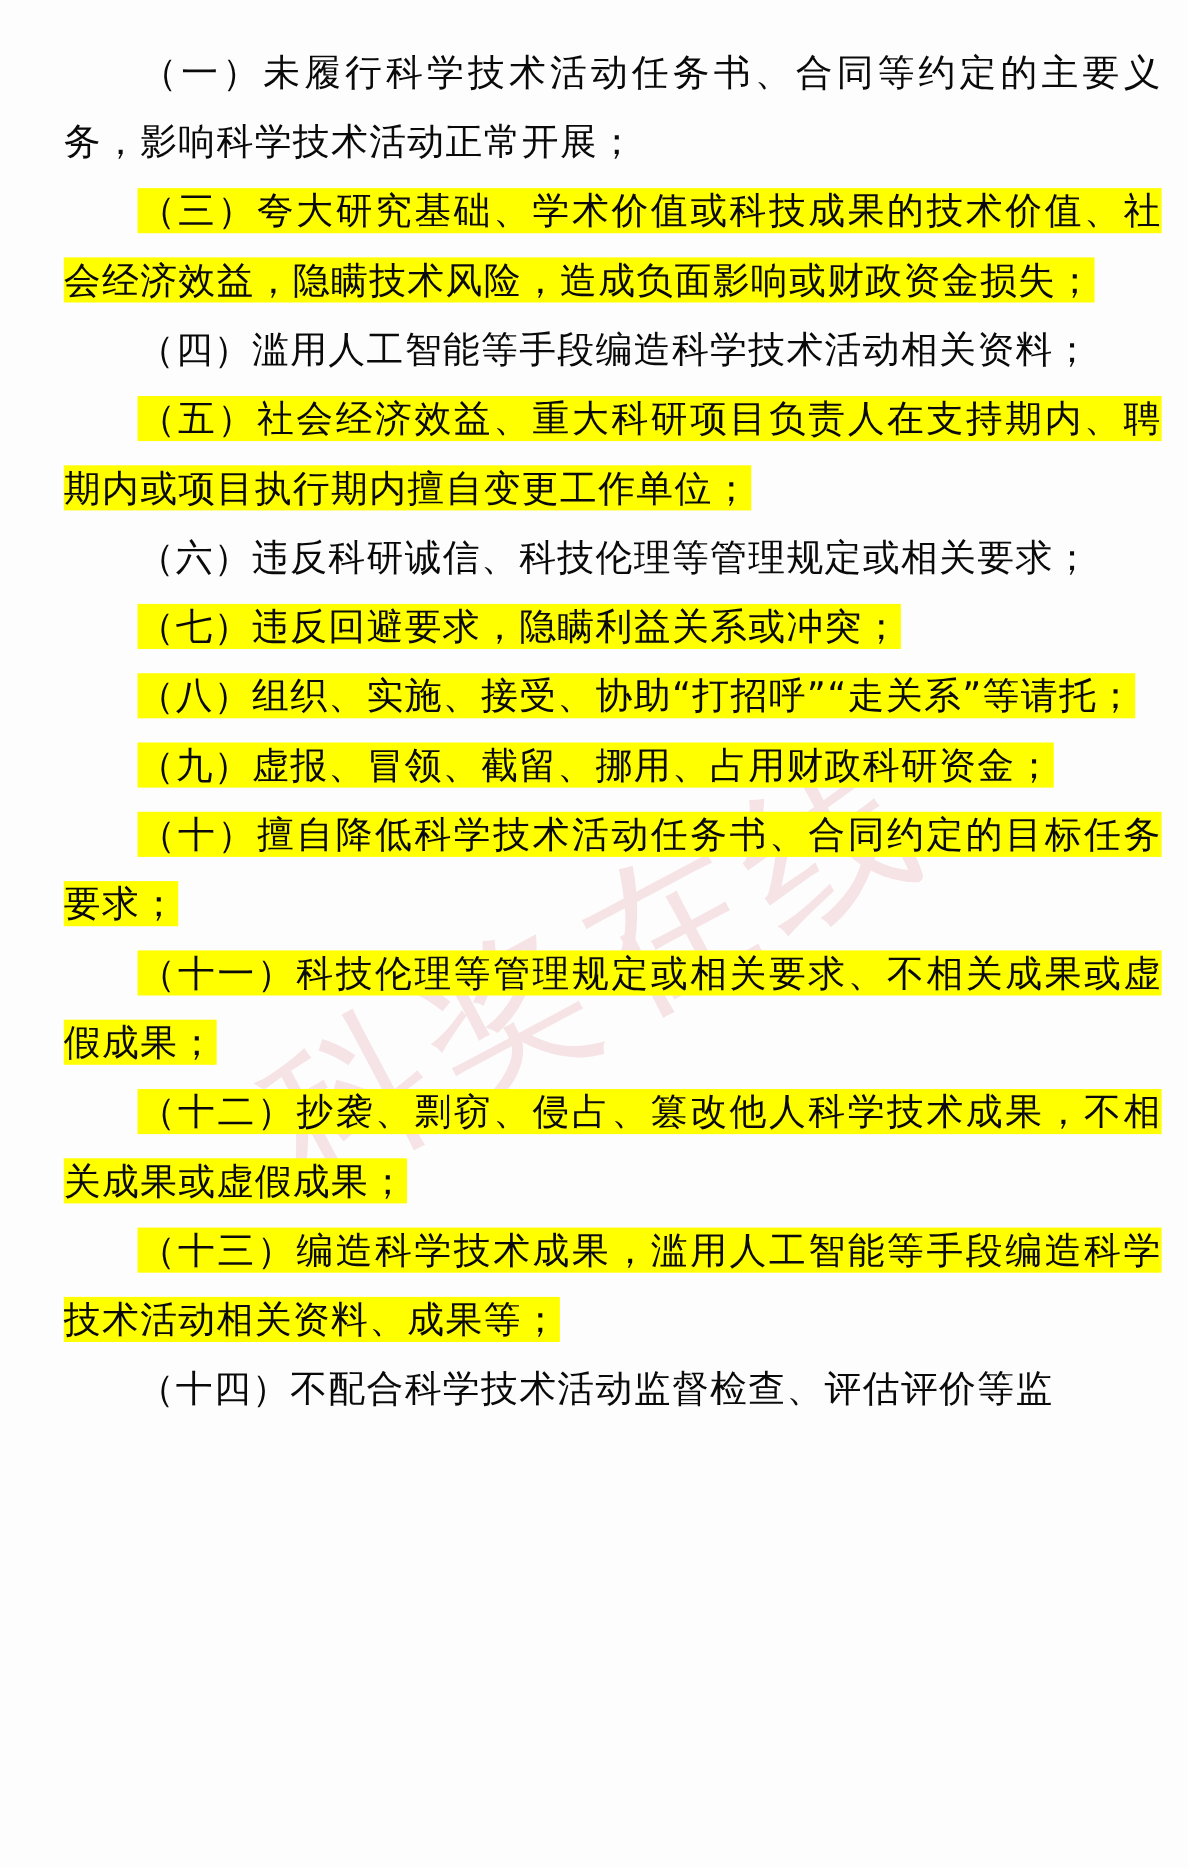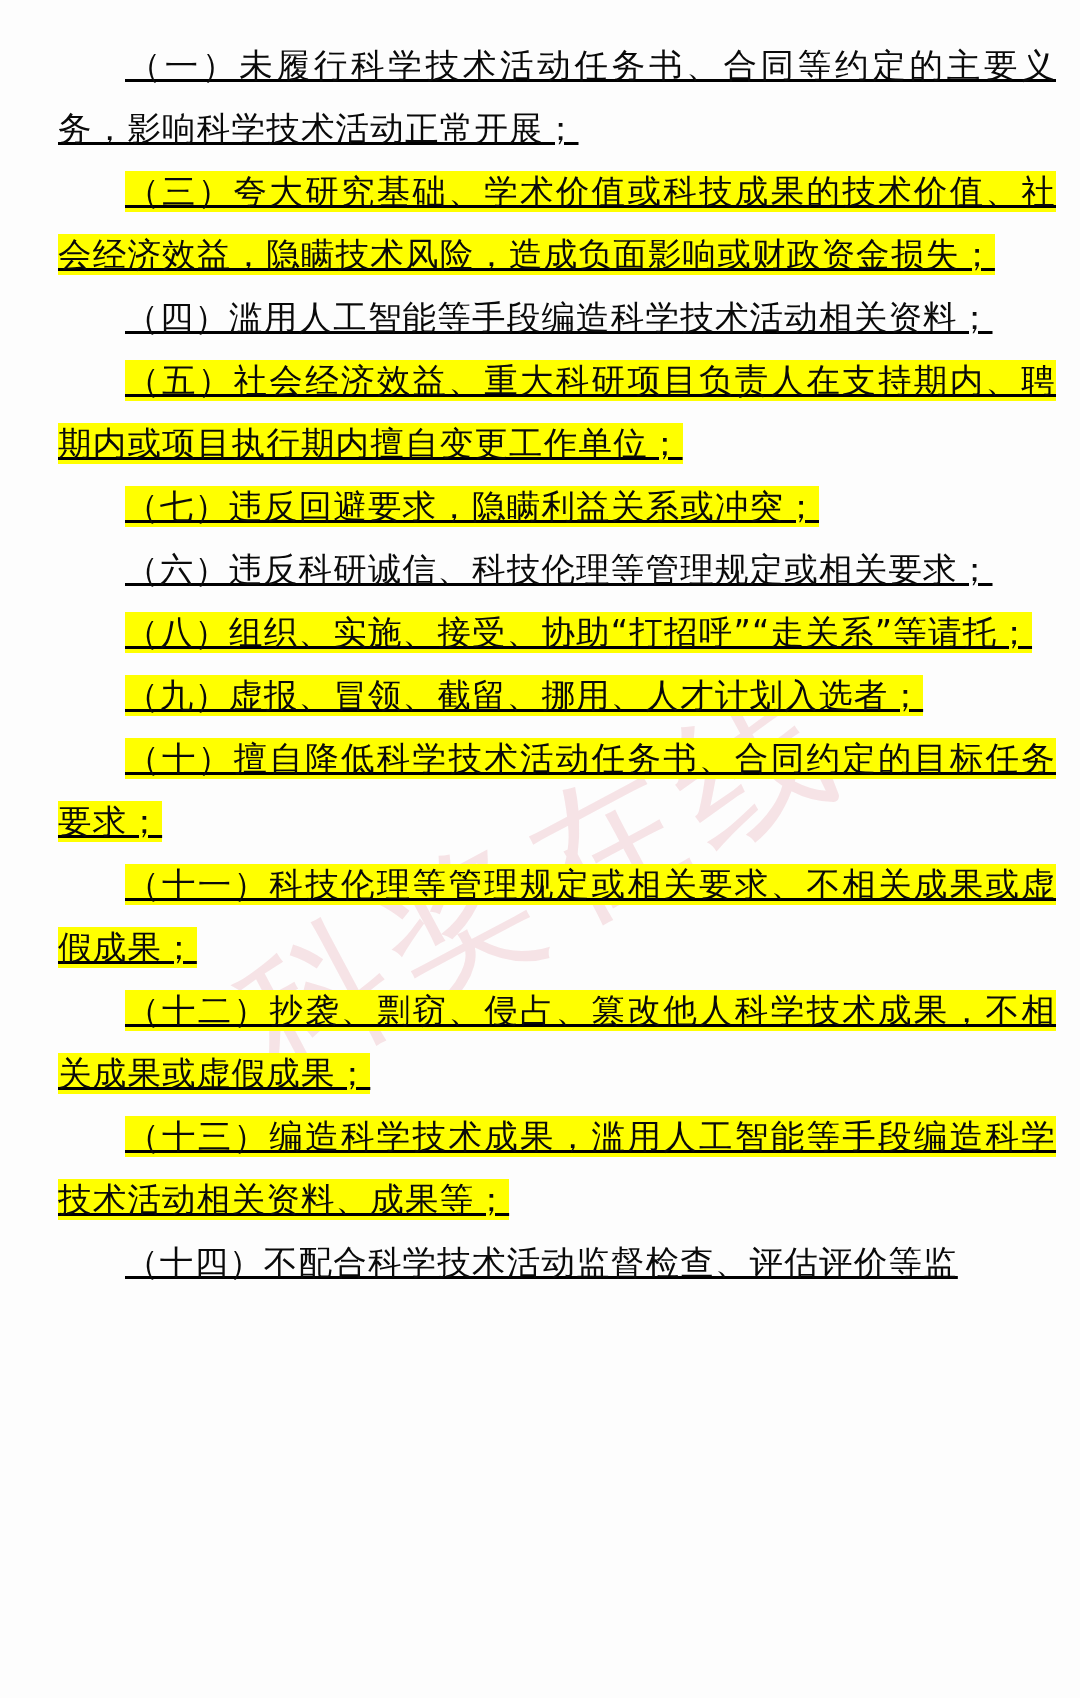--- a/index.html
+++ b/index.html
@@ -27,21 +27,20 @@
     font-family: "DejaVu Serif", serif;
     pointer-events: none;
     user-select: none;
     z-index: 0;
   }
   .body-text {
     position: relative;
     z-index: 1;
     padding: 34px 24px 0 58px;
     box-sizing: border-box;
-    text-decoration: underline;
   }
   .para {
     font-size: 33.5px;
     line-height: 63px;
     color: #0a0a0a;
     letter-spacing: 1.2px;
     text-align: justify;
     text-indent: 0;
     margin: 0 0 0 0;
     font-family: "DejaVu Sans", sans-serif;
@@ -63,23 +62,23 @@
 </head>
 <body>
 
 <div class="page">
   <div class="watermark">科奖在线</div>
   <div class="body-text" id="body-text">
       <div class="para"><span class="indent"></span><span class="seg">（一）未履行科学技术活动任务书、合同等约定的主要义务，影响科学技术活动正常开展；</span></div>
       <div class="para hl"><span class="indent"></span><span class="seg">（三）夸大研究基础、学术价值或科技成果的技术价值、社会经济效益，隐瞒技术风险，造成负面影响或财政资金损失；</span></div>
       <div class="para"><span class="indent"></span><span class="seg">（四）滥用人工智能等手段编造科学技术活动相关资料；</span></div>
       <div class="para hl"><span class="indent"></span><span class="seg">（五）社会经济效益、重大科研项目负责人在支持期内、聘期内或项目执行期内擅自变更工作单位；</span></div>
+      <div class="para"><span class="indent"></span><span class="seg">（六）违反科研诚信、科技伦理等管理规定或相关要求；</span></div>
       <div class="para hl"><span class="indent"></span><span class="seg">（七）违反回避要求，隐瞒利益关系或冲突；</span></div>
-      <div class="para"><span class="indent"></span><span class="seg">（六）违反科研诚信、科技伦理等管理规定或相关要求；</span></div>
       <div class="para hl"><span class="indent"></span><span class="seg">（八）组织、实施、接受、协助“打招呼”“走关系”等请托；</span></div>
-      <div class="para hl"><span class="indent"></span><span class="seg">（九）虚报、冒领、截留、挪用、人才计划入选者；</span></div>
+      <div class="para hl"><span class="indent"></span><span class="seg">（九）虚报、冒领、截留、挪用、占用财政科研资金；</span></div>
       <div class="para hl"><span class="indent"></span><span class="seg">（十）擅自降低科学技术活动任务书、合同约定的目标任务要求；</span></div>
       <div class="para hl"><span class="indent"></span><span class="seg">（十一）科技伦理等管理规定或相关要求、不相关成果或虚假成果；</span></div>
       <div class="para hl"><span class="indent"></span><span class="seg">（十二）抄袭、剽窃、侵占、篡改他人科学技术成果，不相关成果或虚假成果；</span></div>
       <div class="para hl"><span class="indent"></span><span class="seg">（十三）编造科学技术成果，滥用人工智能等手段编造科学技术活动相关资料、成果等；</span></div>
       <div class="para"><span class="indent"></span><span class="seg">（十四）不配合科学技术活动监督检查、评估评价等监</span></div>
     </div>
 </div>
 
 </body></html>

